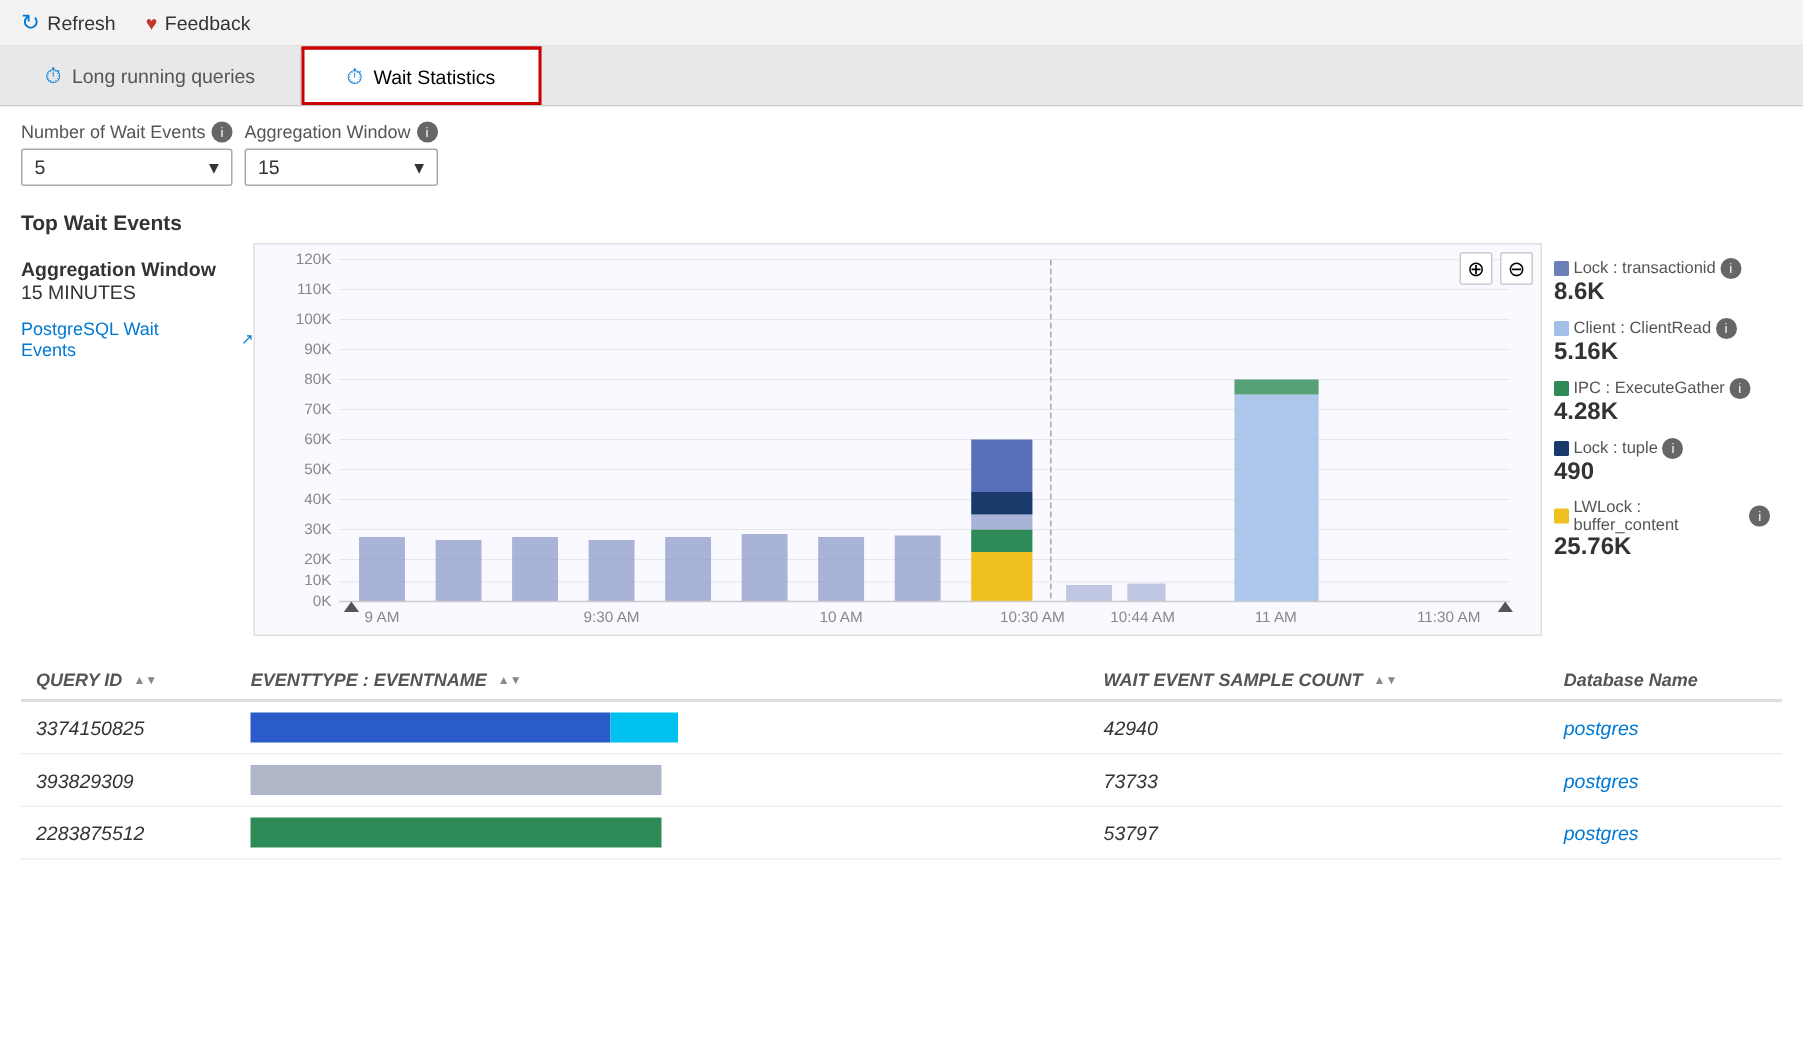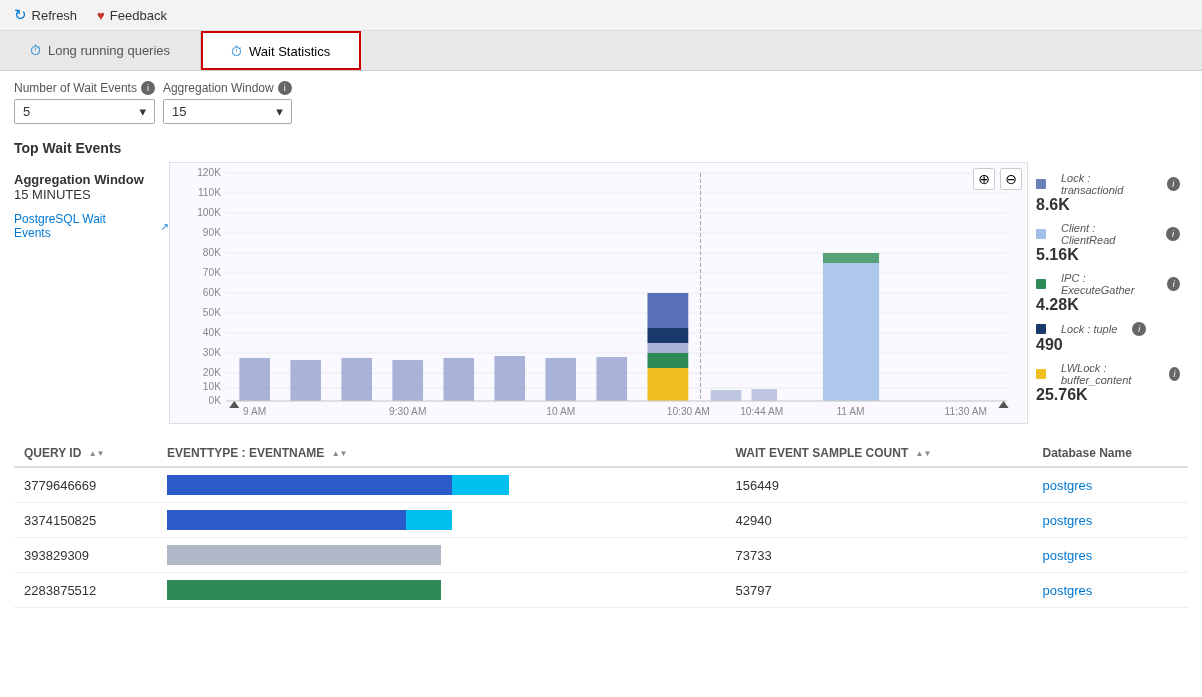--- a/index.html
+++ b/index.html
@@ -30,30 +30,30 @@
     .chart-area { display: flex; gap: 0; }
     .chart-left { width: 155px; flex-shrink: 0; padding-top: 10px; }
     .agg-label { font-weight: 700; font-size: 13px; color: #333; }
     .agg-value { font-size: 13px; color: #333; margin-bottom: 10px; }
     .pg-link { color: #0078d4; font-size: 12px; text-decoration: none; display: flex; align-items: center; gap: 21px; }
     .chart-container { flex: 1; position: relative; border: 1px solid #e0e0e0; background: #f9f9ff; }
     .chart-zoom { position: absolute; top: 5px; right: 5px; display: flex; gap: 5px; z-index: 10; }
     .zoom-btn { width: 22px; height: 22px; border: 1px solid #ccc; background: #fff; cursor: pointer; display: flex; align-items: center; justify-content: center; font-size: 14px; border-radius: 2px; }
     .chart-legend { width: 160px; flex-shrink: 0; padding: 10px 8px; display: flex; flex-direction: column; gap: 8px; }
     .legend-item { display: flex; flex-direction: column; }
-    .legend-label { font-size: 11px; color: #555; display: flex; align-items: center; gap: 15px; font-style: italic; }
+    .legend-label { font-size: 11px; color: #555; display: flex; align-items: center; gap: 3px; }
     .legend-dot { width: 10px; height: 10px; border-radius: 1px; flex-shrink: 0; }
     .legend-value { font-size: 16px; font-weight: 700; color: #333; }
 
     
     .chart-svg { width: 100%; height: 260px; display: block; }
 
     
     .table-section { margin-top: 16px; }
-    .data-table { width: 100%; border-collapse: collapse; }
+    .data-table { width: 100%; border-collapse: collapse; font-style: italic; }
     .data-table th { font-size: 12px; color: #555; font-weight: 600; padding: 6px 10px; border-bottom: 2px solid #ddd; text-align: left; white-space: nowrap; }
     .data-table th .sort-icon { display: inline-flex; flex-direction: column; margin-left: 4px; font-size: 8px; color: #888; vertical-align: middle; }
     .data-table td { padding: 7px 10px; border-bottom: 1px solid #eee; font-size: 13px; vertical-align: middle; }
     .bar-container { width: 380px; height: 20px; display: flex; }
     .bar-segment { height: 100%; }
     .db-link { color: #0078d4; text-decoration: none; }
   </style>
 </head>
 <body>
 
@@ -262,31 +262,20 @@
           <th>
             <span>WAIT EVENT SAMPLE COUNT</span>
             <span class="sort-icon">▲▼</span>
           </th>
           <th>
             <span>Database Name</span>
           </th>
         </tr>
       </thead>
       <tbody id="table-body">
-      <tr>
-            <td>3779646669</td>
-            <td>
-              <div class="bar-container">
-                <div class="bar-segment" style="background: rgb(43, 91, 201); width: 75%;"></div>
-                <div class="bar-segment" style="background: rgb(0, 192, 240); width: 15%;"></div>
-              </div>
-            </td>
-            <td>156449</td>
-            <td><a class="db-link">postgres</a></td>
-          </tr>
           <tr>
             <td>3374150825</td>
             <td>
               <div class="bar-container">
                 <div class="bar-segment" style="background: rgb(43, 91, 201); width: 63%;"></div>
                 <div class="bar-segment" style="background: rgb(0, 192, 240); width: 12%;"></div>
               </div>
             </td>
             <td>42940</td>
             <td><a class="db-link">postgres</a></td>

